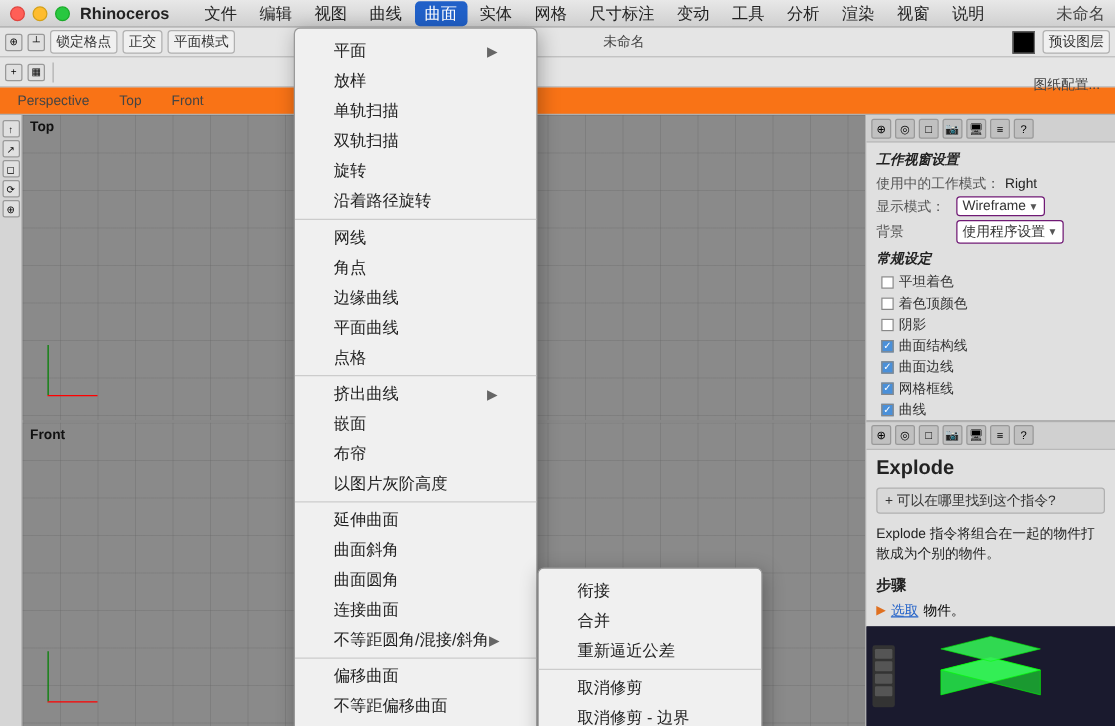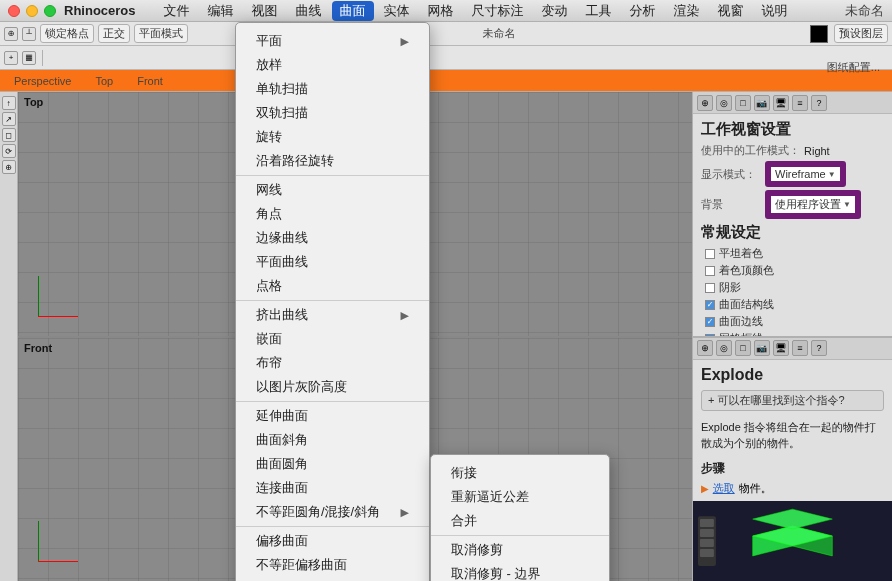--- a/index.html
+++ b/index.html
@@ -242,42 +242,43 @@
       font-size: 9px;
       cursor: pointer;
     }
     .right-panel-content {
       padding: 6px 8px;
       font-size: 11px;
       color: #333;
     }
     .rp-section-title {
       font-weight: 600;
-      font-size: 15px;
+      font-size: 11px;
       margin-bottom: 4px;
       color: #222;
+      font-style: italic;
     }
     .rp-row {
       display: flex;
       align-items: center;
       margin-bottom: 3px;
       gap: 4px;
     }
     .rp-label {
       color: #555;
       font-size: 11px;
       min-width: 60px;
     }
     .rp-value {
       color: #222;
       font-size: 11px;
     }
     .rp-dropdown {
       background: white;
-      border: 6px solid #701a75;
+      border: 1px solid #701a75;
       border-radius: 3px;
       padding: 1px 4px;
       font-size: 11px;
       display: flex;
       align-items: center;
       gap: 2px;
       cursor: pointer;
     }
     .rp-dropdown-arrow {
       font-size: 8px;
@@ -387,21 +388,21 @@
       left: 235px;
       background: #f0f0f0;
       border: 1px solid #999;
       border-radius: 5px;
       box-shadow: 2px 4px 16px rgba(0,0,0,0.3);
       min-width: 180px;
       padding: 4px 0;
       pointer-events: all;
     }
     .menu-section {
-      padding: 2px 4px;
+      padding: 2px 15px;
       border-bottom: 1px solid #ccc;
       text-align: right;
     }
     .menu-section:last-child {
       border-bottom: none;
     }
     .menu-entry {
       padding: 3px 16px 3px 16px;
       font-size: 13px;
       color: #222;
@@ -718,24 +719,24 @@
     </div>
 
   </div>
 
   <div class="dropdown-menu" style="top:432px; left:430px; width:170px;">
     <div class="menu-section">
       <div class="menu-entry">
         <span>衔接</span>
       </div>
       <div class="menu-entry">
+        <span>合并</span>
+      </div>
+      <div class="menu-entry">
         <span>重新逼近公差</span>
-      </div>
-      <div class="menu-entry">
-        <span>合并</span>
       </div>
     </div>
     <div class="menu-section">
       <div class="menu-entry">
         <span>取消修剪</span>
       </div>
       <div class="menu-entry">
         <span>取消修剪 - 边界</span>
       </div>
 

